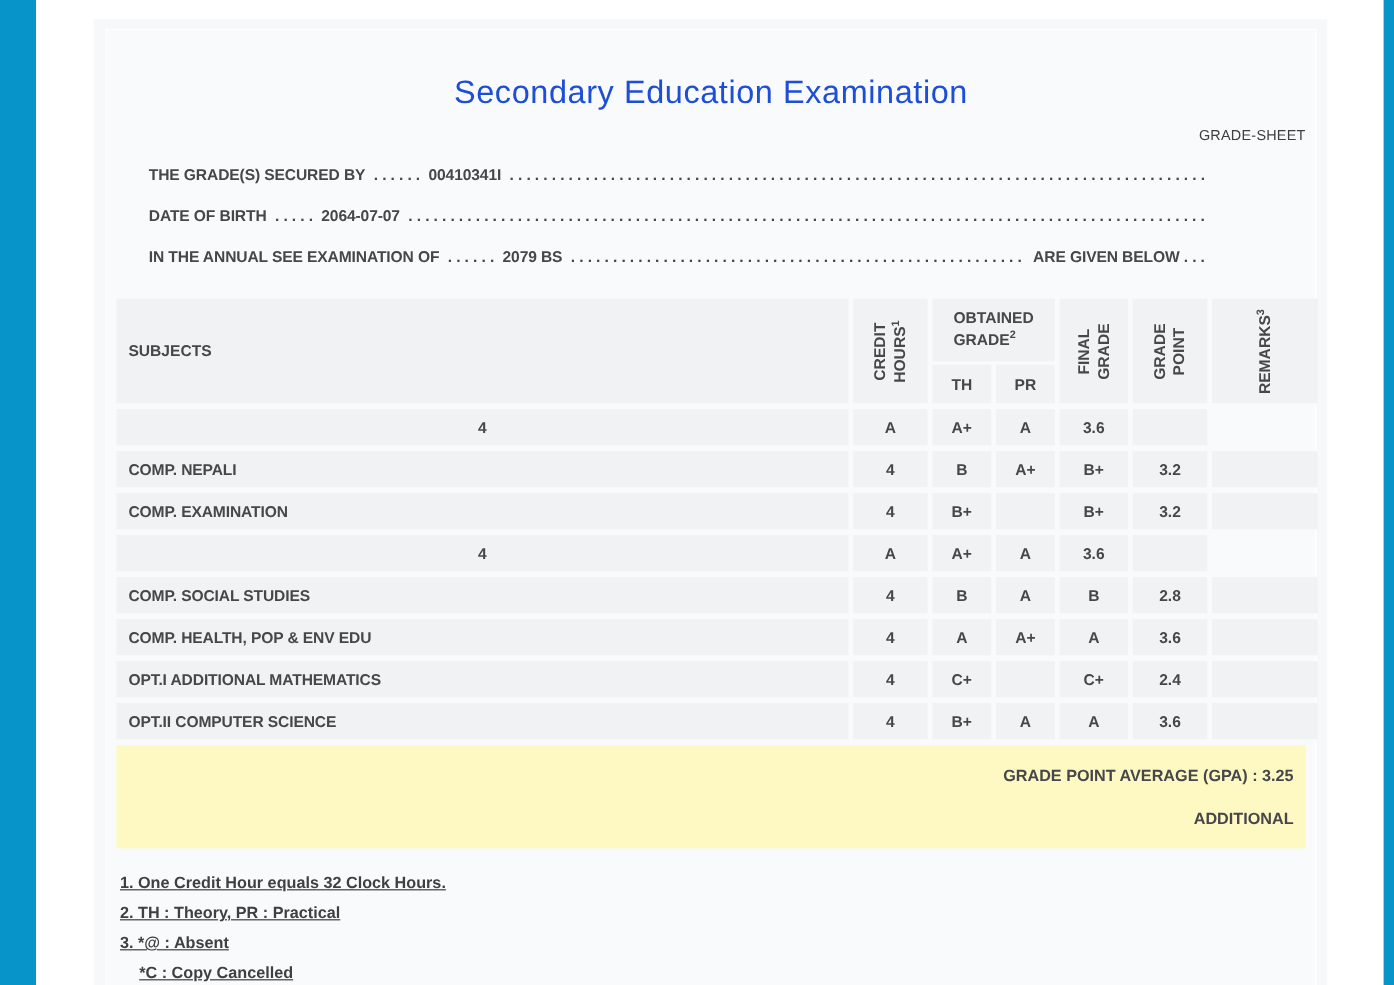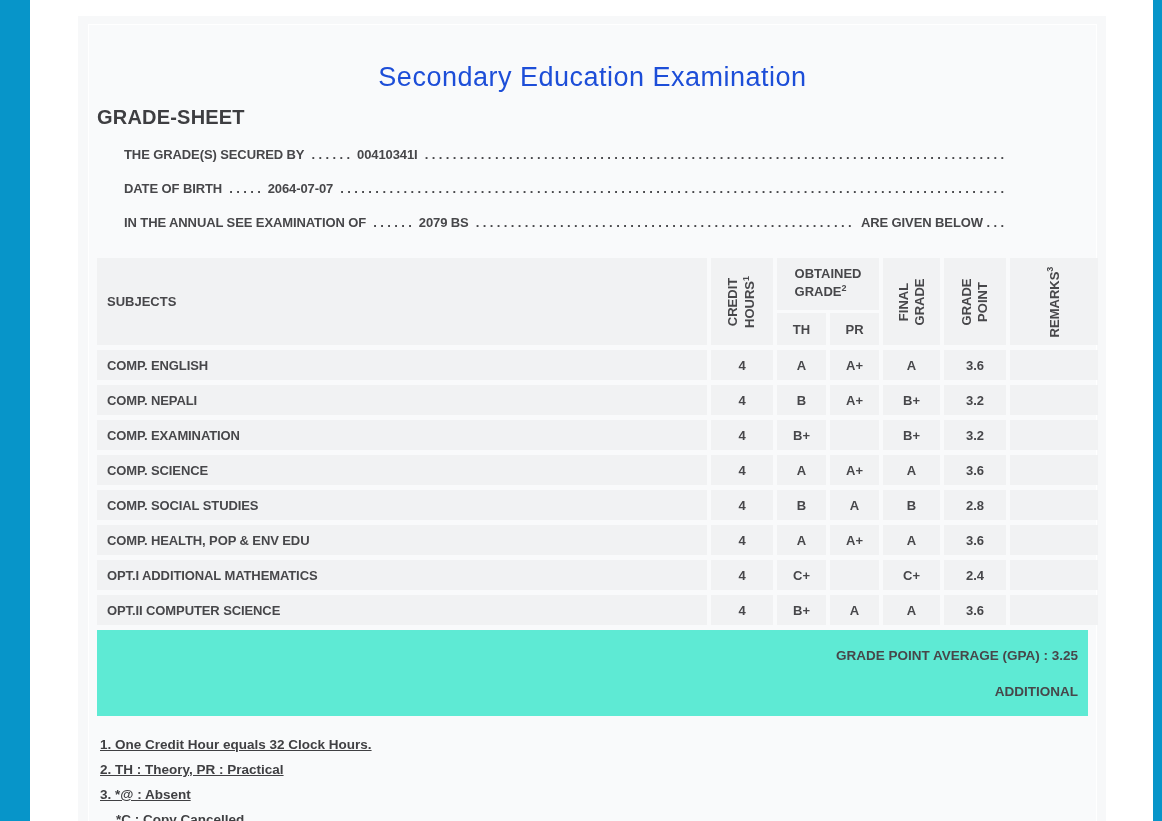--- a/index.html
+++ b/index.html
@@ -7,21 +7,21 @@
               font-family:"Liberation Sans","DejaVu Sans",sans-serif; }
   .bar { position:absolute; top:0; bottom:0; background:#0795c9; }
   .bar-left  { left:0; width:30px; }
   .bar-right { right:0; width:9px; }
   .card { position:absolute; left:78px; top:16px; width:1028px; height:820px;
           background:#f7f8f9; }
   .sheet { position:absolute; left:10px; top:8px; width:1009px; height:812px;
            background:#f9fafb; border:1px solid #ffffff; padding:0 8px; }
   .page-title { margin-top:37px; text-align:center; font-size:27px; font-weight:400;
                 letter-spacing:.5px; color:#1d4ed8; }
-  .page-subtitle { margin-top:13px; text-align:left; font-size:20px; font-weight:bold;
+  .page-subtitle { margin-top:13px; text-align:right; font-size:12px; font-weight:normal;
                    color:#3e3e41; letter-spacing:.2px; }
   .info-block { margin:18px 0 0 27px; width:880px; color:#47474a; }
   .info-line { display:flex; align-items:baseline; width:880px; height:20px; margin-bottom:14px;
                font-size:13px; font-weight:bold; letter-spacing:-0.1px; white-space:nowrap; }
   .info-line .pre-dots { margin:0 7px; }
   .info-line .fill { flex:1 1 auto; overflow:hidden; margin-left:7px; }
   .info-line .suffix { margin-left:7px; }
   .grid { display:grid; grid-template-columns:610px 62px 49px 49px 57px 62px 88px;
           column-gap:4px; color:#47474a; }
   .thead { margin-top:23px; grid-template-rows:52px 32px; row-gap:3px; }
@@ -35,21 +35,21 @@
   .cell-th { grid-row:2; grid-column:3; }
   .cell-pr { grid-row:2; grid-column:4;text-align:right; }
   .vtext { position:absolute; top:50%; left:50%; width:86px;
            transform:translate(-50%,-50%) rotate(-90deg);
            text-align:center; line-height:1.25; font-size:13px; font-weight:bold; }
   sup { font-size:9px; }
   .trow { margin-top:5px; }
   .trow .cell { height:30px; display:flex; align-items:center; justify-content:center;
                 font-size:13px; font-weight:bold; }
   .trow .cell-subject { justify-content:flex-start; padding-left:10px; letter-spacing:-0.1px; }
-  .summary { margin-top:5px; height:86px; background:#5eead4; color:#47474a;
+  .summary { margin-top:5px; height:86px; background:#fef9c3; color:#47474a;
              display:flex; flex-direction:column; justify-content:center; align-items:flex-end;
              padding-right:10px; font-size:13.5px; font-weight:bold; }
   .summary .status { margin-top:21px; }
   .footnotes { margin:16px 0 0 3px; color:#404043; font-size:13.5px; font-weight:bold; }
   .footnotes .fn { line-height:25px;text-decoration:underline; }
   .footnotes .indent { padding-left:16px; }
 </style>
 </head>
 <body>
 
@@ -113,21 +113,20 @@
         </div>
       </div>
       <div class="cell span2" style="grid-column:7">
         <div class="vtext">
           <div><span>REMARKS</span><sup>3</sup></div>
         </div>
       </div>
     </div>
 
     <div class="grid trow">
-      <div class="cell cell-subject">COMP. ENGLISH</div>
       <div class="cell">4</div>
       <div class="cell">A</div>
       <div class="cell">A+</div>
       <div class="cell">A</div>
       <div class="cell">3.6</div>
       <div class="cell"></div>
     </div>
     <div class="grid trow">
       <div class="cell cell-subject">COMP. NEPALI</div>
       <div class="cell">4</div>
@@ -140,21 +139,20 @@
     <div class="grid trow">
       <div class="cell cell-subject">COMP. EXAMINATION</div>
       <div class="cell">4</div>
       <div class="cell">B+</div>
       <div class="cell"></div>
       <div class="cell">B+</div>
       <div class="cell">3.2</div>
       <div class="cell"></div>
     </div>
     <div class="grid trow">
-      <div class="cell cell-subject">COMP. SCIENCE</div>
       <div class="cell">4</div>
       <div class="cell">A</div>
       <div class="cell">A+</div>
       <div class="cell">A</div>
       <div class="cell">3.6</div>
       <div class="cell"></div>
     </div>
     <div class="grid trow">
       <div class="cell cell-subject">COMP. SOCIAL STUDIES</div>
       <div class="cell">4</div>

